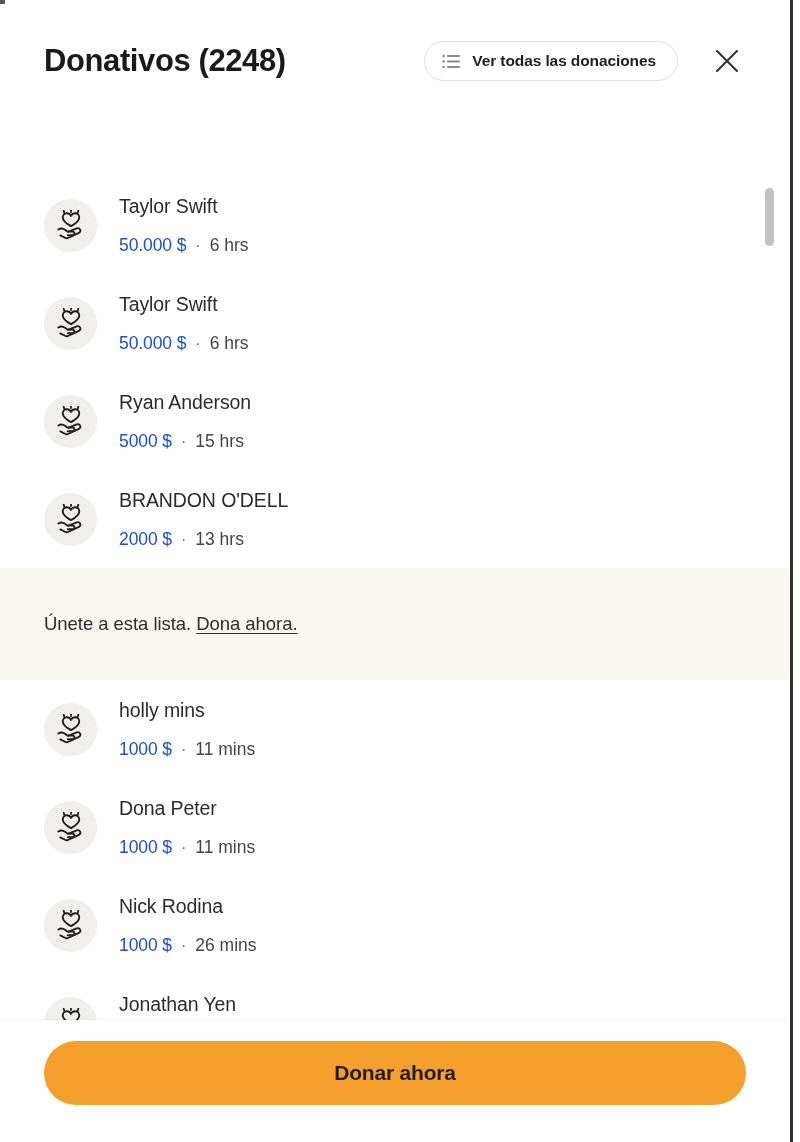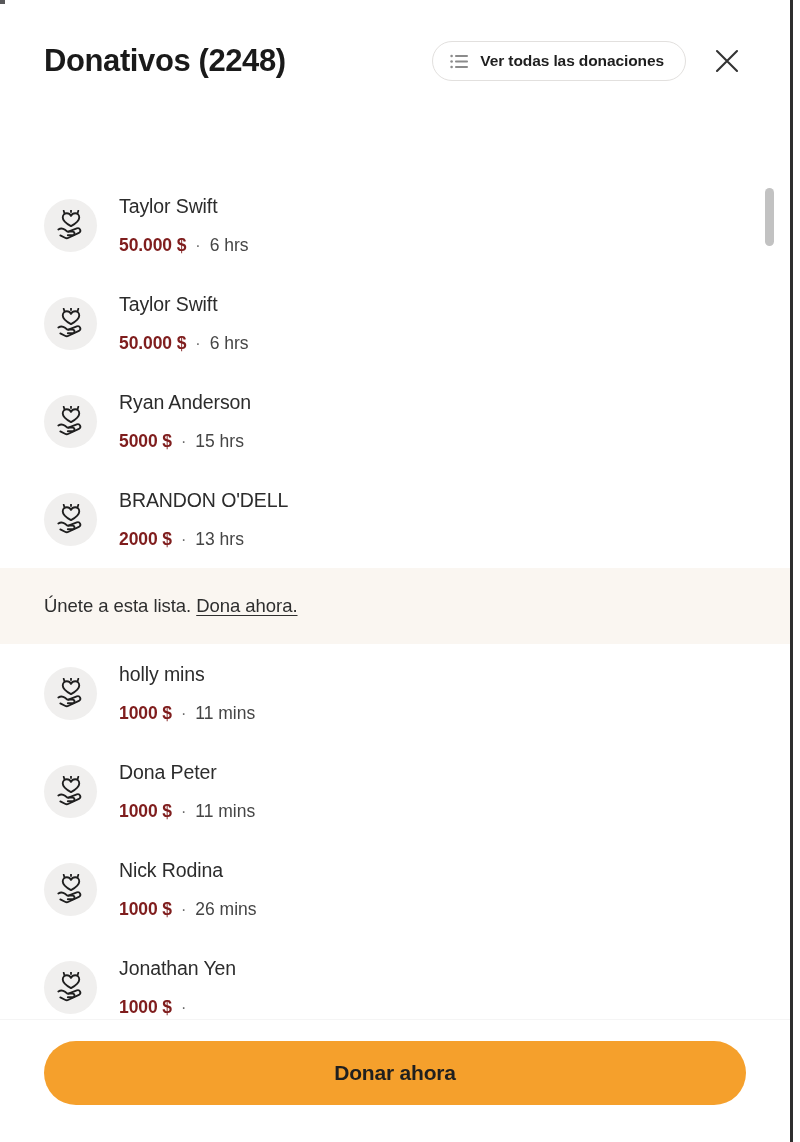--- a/index.html
+++ b/index.html
@@ -60,21 +60,21 @@
   }
 
   
   .header {
     padding: 32px 44px 0 44px;
   }
 
   .header-row {
     display: flex;
     align-items: center;
-    gap: 0;
+    gap: 8px;
     height: 58px;
   }
 
   .title {
     font-size: 31px;
     font-weight: bold;
     color: #1a1a1a;
     letter-spacing: -0.4px;
     white-space: nowrap;
   }
@@ -161,35 +161,35 @@
 
   .donor-meta {
     font-size: 17.5px;
     color: #4a4a4a;
     line-height: 22px;
     display: flex;
     align-items: baseline;
     gap: 0;
   }
   .donor-amount {
-    font-weight: bold;
-    color: #7f1d1d;
+    font-weight: normal;
+    color: #1d4ed8;
     letter-spacing: -0.1px;
   }
   .meta-dot {
     margin: 0 9px;
     color: #6b6b6b;
     font-size: 16px;
   }
   .donor-time { color: #454545; }
 
   
   .join-banner {
     background: #faf6f1;
-    height: 76px;
+    height: 112px;
     display: flex;
     align-items: center;
     padding: 0 44px;
   }
   .join-text {
     font-size: 18.5px;
     color: #2e2e2e;
     letter-spacing: -0.05px;
   }
   .join-link {

